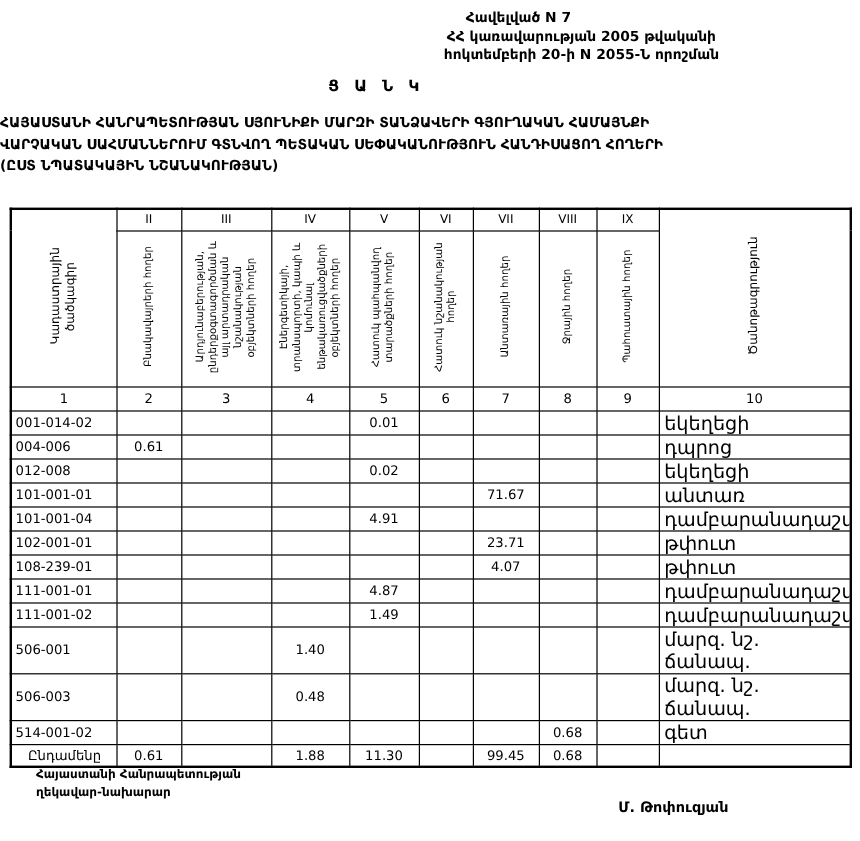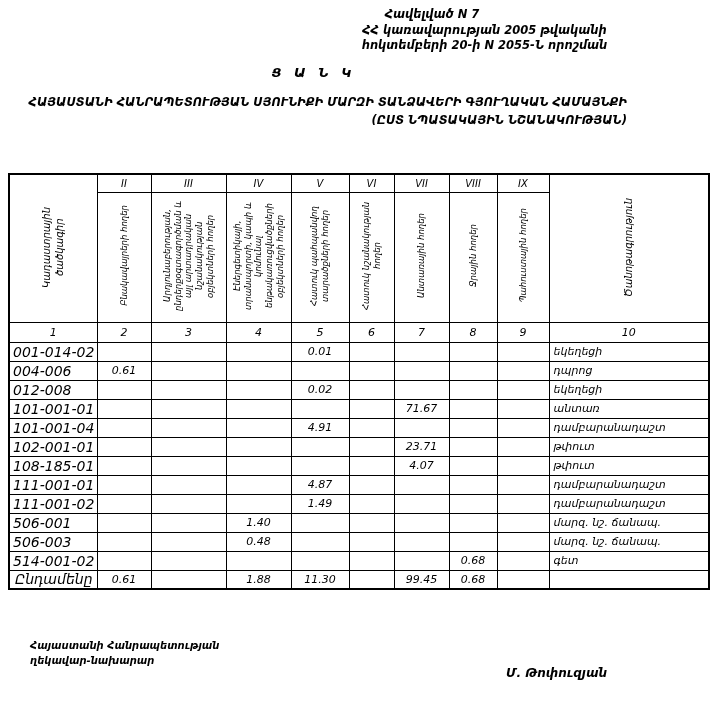--- a/index.html
+++ b/index.html
@@ -4,37 +4,37 @@
 <style>
   * { box-sizing: border-box; margin: 0; padding: 0; }
   html, body { background: #ffffff; }
   body {
     width: 717px; height: 701px;
     font-family: "DejaVu Sans", sans-serif;
     color: #000;
     position: relative;
     overflow: hidden;
   }
-  .page { position: relative; width: 627px; height: 701px; background: #fff; font-style: italic; }
+  .page { position: relative; width: 627px; height: 701px; background: #fff; }
 
   
   .annex-block {
     position: absolute; top: 7px; right: 5px; width: 275px;
     font-size: 11.5px; font-weight: 700; line-height: 1.35; text-align: center;
   }
   .annex-line1 { padding-right: 105px; }
 
   
   .doc-title {
     position: absolute; top: 65px; left: 0; width: 100%;
     text-align: center; font-size: 13px; font-weight: 700; letter-spacing: 4px;
   }
   .doc-subtitle {
     position: absolute; top: 93px; left: 0; width: 100%;
-    text-align: right; font-size: 11.5px; font-weight: 700; line-height: 18px;
+    text-align: left; font-size: 11.5px; font-weight: 700; line-height: 18px;
     white-space: nowrap;
   }
 
   
   table.land-table {
     position: absolute; top: 173px; left: 8px;
     width: 700px; border-collapse: collapse; table-layout: fixed;
     border: 2px solid #000;
   }
   .land-table td {
@@ -51,23 +51,23 @@
     writing-mode: vertical-rl;
     transform: rotate(180deg);
     max-height: 124px;
     font-size: 8.5px;
     line-height: 1.25;
     text-align: center;
   }
   .rot.big { font-size: 10px; }
   tr.num-row td { height: 20px; text-align: center; font-size: 11px; }
   tr.data-row td, tr.total-row td { height: 19px; }
-  td.code { text-align: left; padding-left: 3px; font-size: 14px; }
+  td.code { text-align: left; padding-left: 3px; font-size: 11px; }
   td.num { text-align: center; font-size: 11px; }
-  td.note { text-align: left; padding-left: 4px; font-size: 11px; }
+  td.note { text-align: left; padding-left: 4px; font-size: 16px; }
   tr.total-row td.code { text-align: center; }
 
   
   .footer-left {
     position: absolute; left: 30px; top: 638px;
     font-size: 10px; font-weight: 700; line-height: 15px;
   }
   .footer-signer {
     position: absolute; right: 20px; top: 666px;
     font-size: 12px; font-weight: 700;
@@ -81,20 +81,21 @@
   <div class="annex-block">
     <div class="annex-line1">Հավելված  N 7</div>
     <div>ՀՀ կառավարության 2005 թվականի</div>
     <div>հոկտեմբերի 20-ի N 2055-Ն որոշման</div>
   </div>
 
   <div class="doc-title">Ց Ա Ն Կ</div>
 
   <div class="doc-subtitle">
     <div>ՀԱՅԱՍՏԱՆԻ ՀԱՆՐԱՊԵՏՈՒԹՅԱՆ ՍՅՈՒՆԻՔԻ ՄԱՐԶԻ ՏԱՆՁԱՎԵՐԻ ԳՅՈՒՂԱԿԱՆ ՀԱՄԱՅՆՔԻ</div>
+    <div>ՎԱՐՉԱԿԱՆ ՍԱՀՄԱՆՆԵՐՈՒՄ  ԳՏՆՎՈՂ  ՊԵՏԱԿԱՆ ՍԵՓԱԿԱՆՈՒԹՅՈՒՆ  ՀԱՆԴԻՍԱՑՈՂ ՀՈՂԵՐԻ</div>
     <div>(ԸՍՏ ՆՊԱՏԱԿԱՅԻՆ ՆՇԱՆԱԿՈՒԹՅԱՆ)</div>
   </div>
 
   <table class="land-table">
     <colgroup>
       <col style="width:88px">
         <col style="width:54px">
         <col style="width:75px">
       <col style="width:65px">
         <col style="width:58px">
@@ -211,21 +212,21 @@
           <td class="num"></td>
           <td class="num"></td>
           <td class="num"></td>
           <td class="num"></td>
           <td class="num">23.71</td>
           <td class="num"></td>
           <td class="num"></td>
           <td class="note">թփուտ</td>
         </tr>
         <tr class="data-row">
-          <td class="code">108-185-01</td>
+          <td class="code">108-239-01</td>
           <td class="num"></td>
           <td class="num"></td>
           <td class="num"></td>
           <td class="num"></td>
           <td class="num"></td>
           <td class="num">4.07</td>
           <td class="num"></td>
           <td class="num"></td>
           <td class="note">թփուտ</td>
         </tr>

